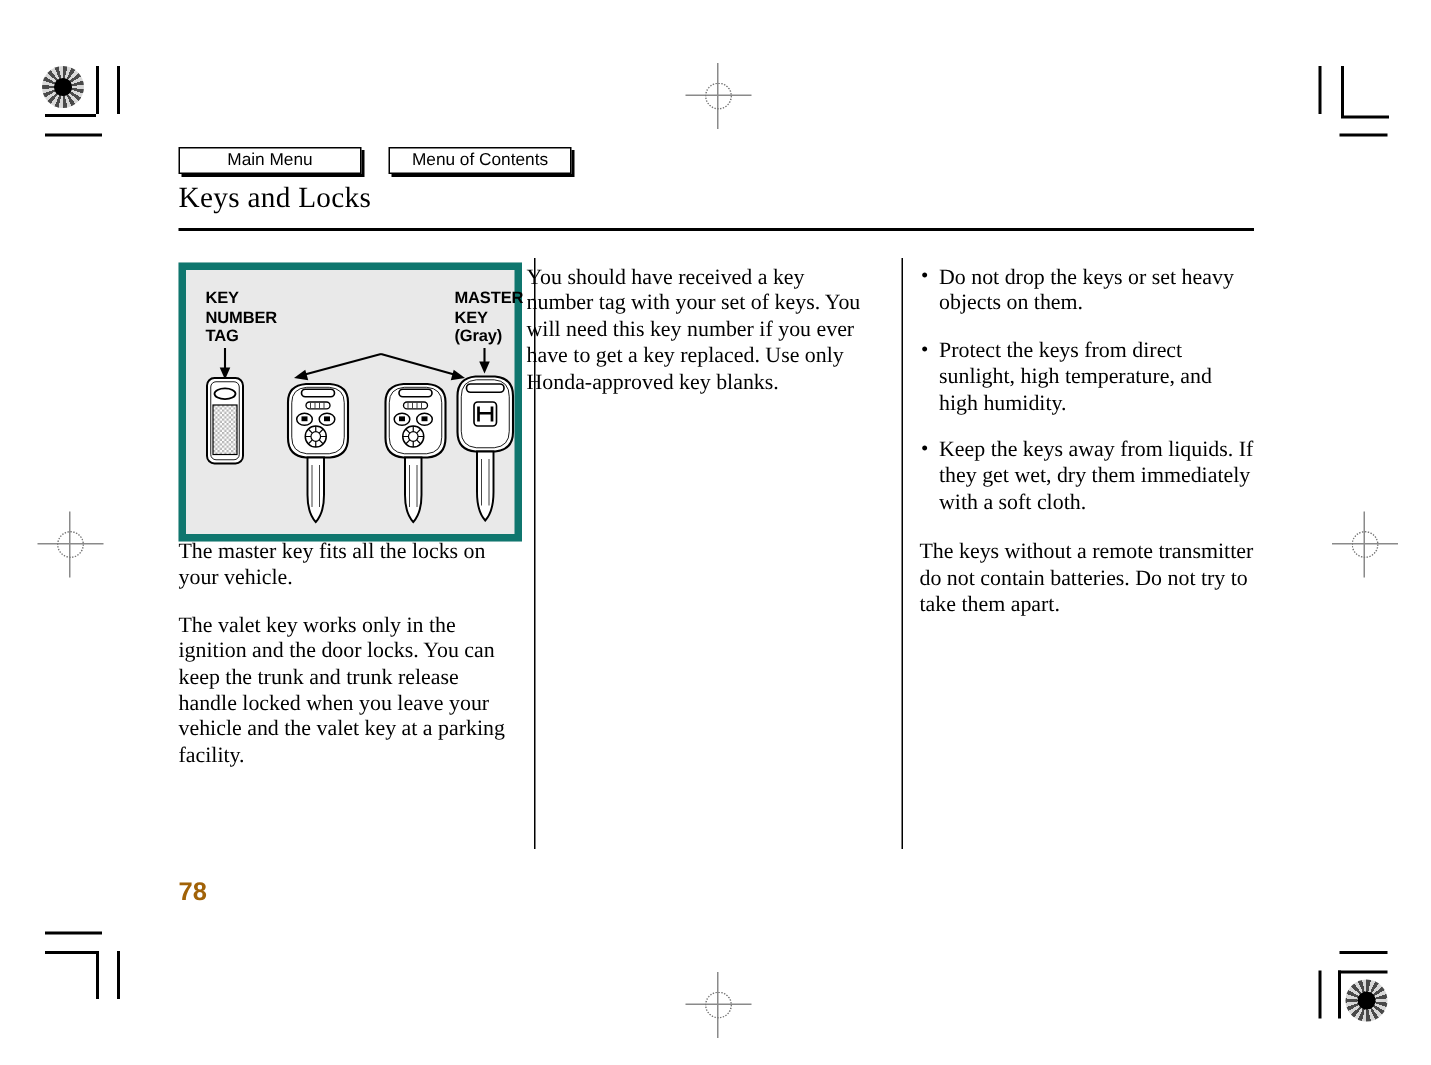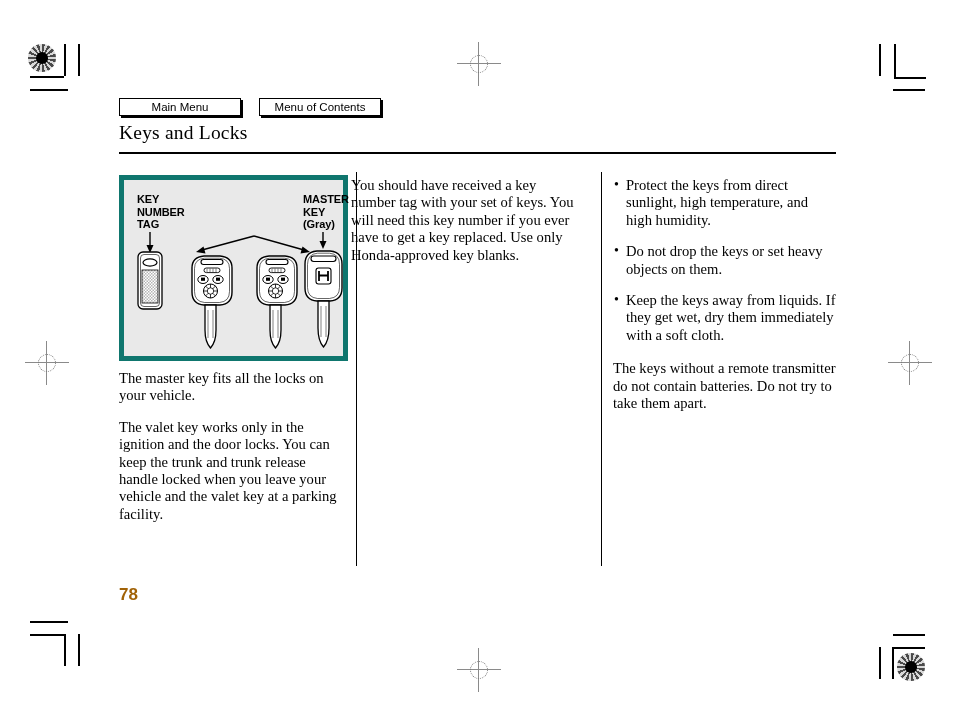--- a/index.html
+++ b/index.html
@@ -367,33 +367,33 @@
         <rect x="192" y="88" width="15" height="16" rx="2.5" ry="2.5" fill="#ffffff" stroke="#000" stroke-width="1.1"></rect>
         <path d="M195 91 L195 101 M195 95.5 L204 95.5 M204 91 L204 101" stroke="#000" stroke-width="1.8" fill="none"></path>
 
         <path d="M194 121 L205 121 L205 148 Q205 161 199.5 167 Q194 161 194 148 Z" fill="#ffffff" stroke="#000" stroke-width="1.3"></path>
         <line x1="197" y1="126" x2="197" y2="157" stroke="#000" stroke-width="0.5"></line>
         <line x1="202" y1="126" x2="202" y2="157" stroke="#000" stroke-width="0.5"></line>
       </g>
     </svg>
   </div>
 
-  <div class="col" style="left:119px; top:370px; width:228px;">
+  <div class="col" style="left:119px; top:360px; width:228px;">
     <p>The master key fits all the locks on your vehicle.</p>
     <p>The valet key works only in the ignition and the door locks. You can keep the trunk and trunk release handle locked when you leave your vehicle and the valet key at a parking facility.</p>
   </div>
 
   <div class="col" style="left:351px; top:177px; width:224px;">
     <p>You should have received a key number tag with your set of keys. You will need this key number if you ever have to get a key replaced. Use only Honda-approved key blanks.</p>
   </div>
 
   <div class="col" style="left:613px; top:177px; width:224px;">
     <ul class="bullets">
+      <li>Do not drop the keys or set heavy objects on them.</li>
       <li>Protect the keys from direct sunlight, high temperature, and high humidity.</li>
-      <li>Do not drop the keys or set heavy objects on them.</li>
       <li>Keep the keys away from liquids. If they get wet, dry them immediately with a soft cloth.</li>
     </ul>
     <p style="margin-top:16px;">The keys without a remote transmitter do not contain batteries. Do not try to take them apart.</p>
   </div>
 
   <div class="page-num">78</div>
 
 </div>
 
 </body></html>

